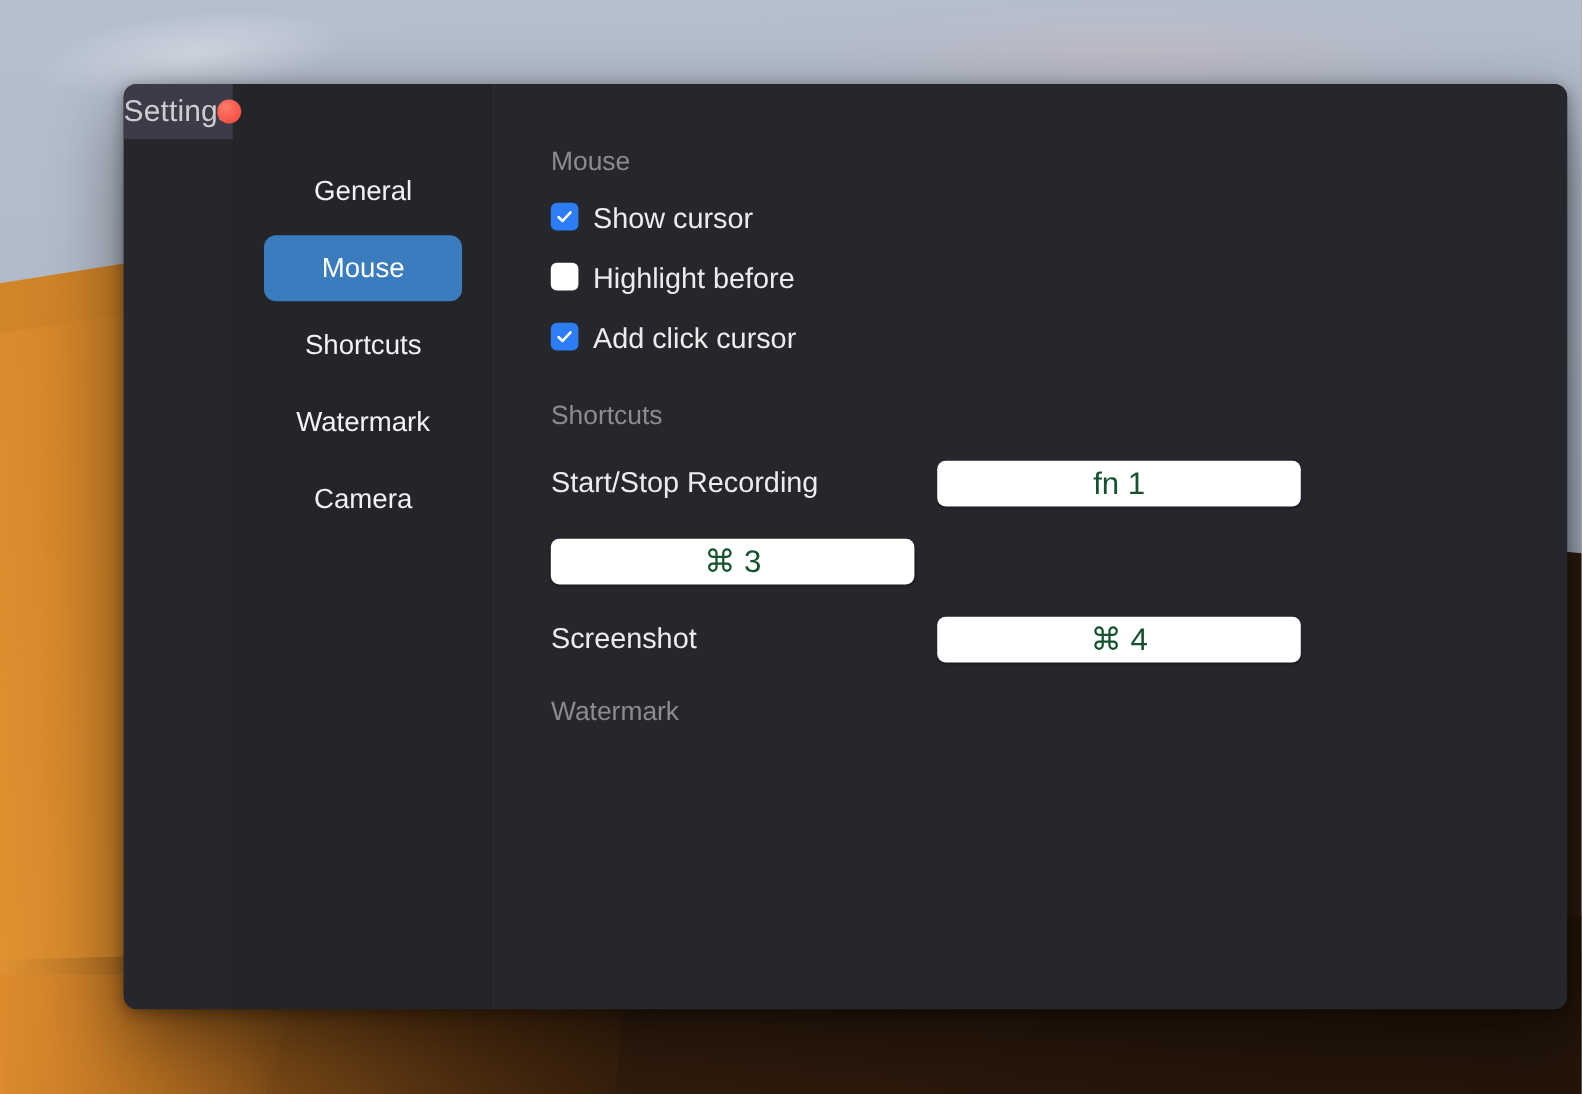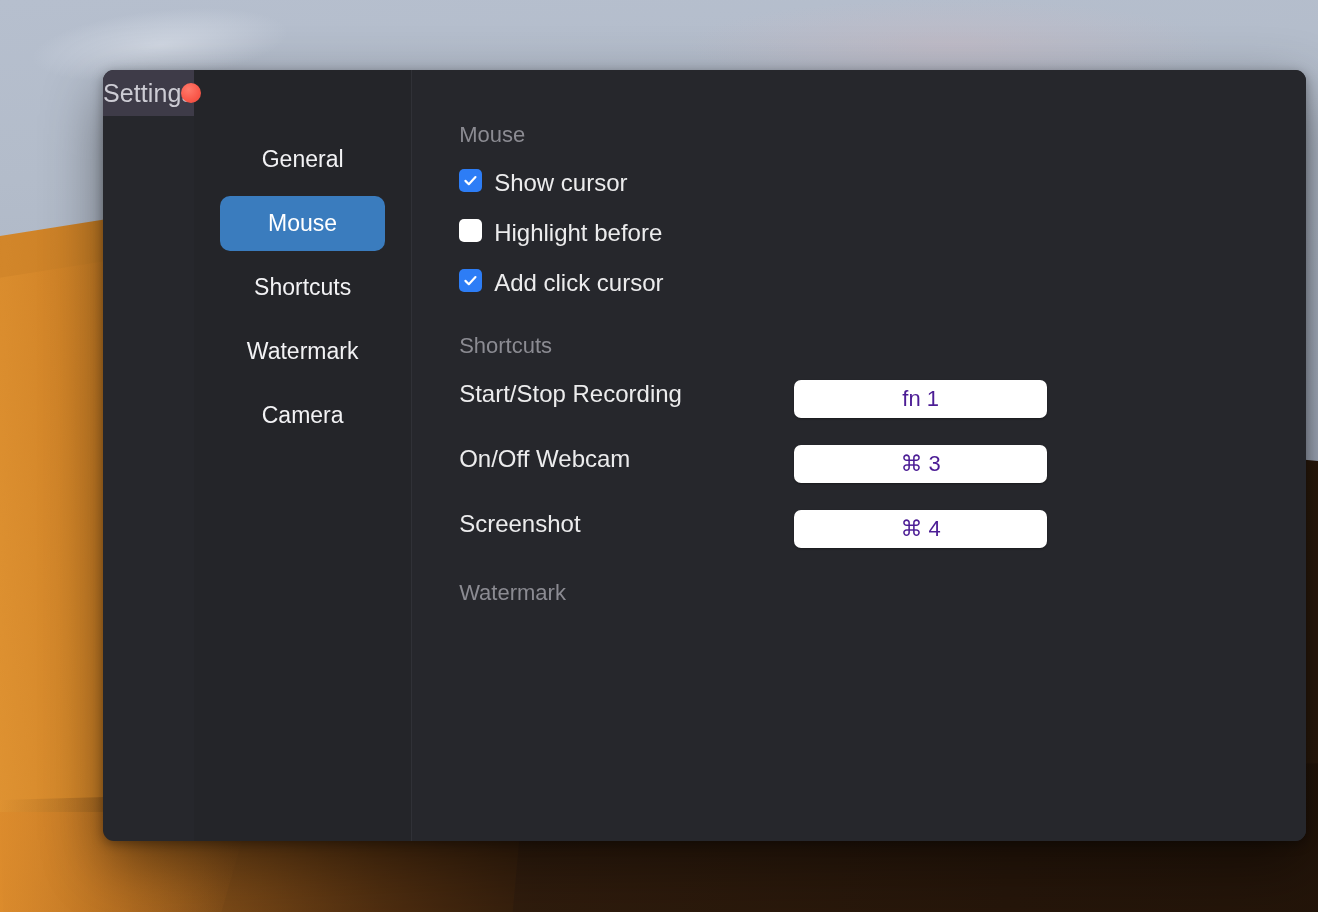--- a/index.html
+++ b/index.html
@@ -181,40 +181,39 @@
   }
   .checkbox-label {
     font-size:24px;
     color:#ececed;
     user-select:none;
     white-space:nowrap;
   }
 
   #shortcuts-section { margin-top:30px; }
   .shortcut-row {
-    display:flex; 
+    display:flex; align-items:center;
     height:46px;
     margin-bottom:19px;
-    gap:13px;
   }
   .shortcut-label {
     font-size:24px;
     color:#ececed;
     width:322px;
     flex:none;
     white-space:nowrap;
     user-select:none;
   }
   .shortcut-input {
-    width:253px; height:38px;
+    width:303px; height:38px;
     background:#ffffff;
     border-radius:7px;
     display:flex; align-items:center; justify-content:center;
-    font-size:22px;
-    color:#4c1d95;
+    font-size:26px;
+    color:#14532d;
     cursor:pointer;
     user-select:none;
     box-shadow: 0 1px 2px rgba(0,0,0,.35);
   }
   #watermark-heading { margin-top:24px; }
 </style>
 </head>
 <body>
 
 <div id="desktop">
@@ -284,21 +283,20 @@
         <div id="shortcuts-section">
           <div class="section-heading">Shortcuts</div>
 
           <div class="shortcut-row">
             <span class="shortcut-label">Start/Stop Recording</span>
             <span class="shortcut-input">fn 1</span>
           </div>
 
 
           <div class="shortcut-row">
-            <span class="shortcut-label">On/Off Webcam</span>
             <span class="shortcut-input">⌘ 3</span>
           </div>
 
           <div class="shortcut-row">
             <span class="shortcut-label">Screenshot</span>
             <span class="shortcut-input">⌘ 4</span>
           </div>
         </div>
 
         <div class="section-heading" id="watermark-heading">Watermark</div>

